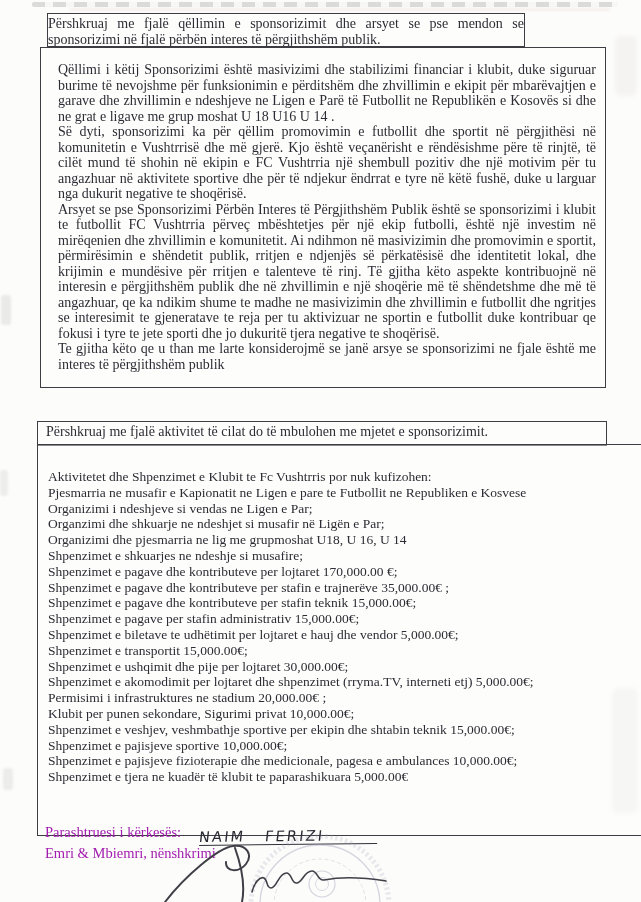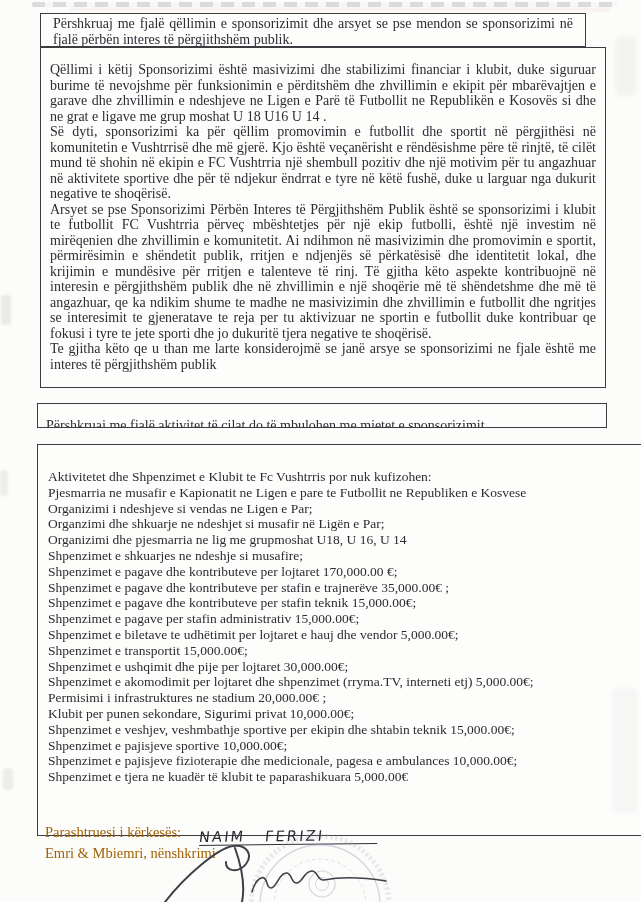--- a/index.html
+++ b/index.html
@@ -20,30 +20,30 @@
   .blob-l2 { top:470px; left:0; width:8px; height:26px; background:rgba(130,130,136,.12); filter:blur(1px); border-radius:3px; }
   .blob-l3 { top:768px; left:3px; width:10px; height:22px; background:rgba(130,130,136,.13); filter:blur(1px); border-radius:3px; }
   .blob-r1 { top:688px; left:612px; width:26px; height:125px; background:rgba(140,140,146,.10); filter:blur(2px); border-radius:6px; }
   .blob-r2 { top:36px; left:615px; width:22px; height:60px; background:rgba(150,140,140,.08); filter:blur(2px); border-radius:6px; }
 
   .box {
     position:absolute; box-sizing:border-box;
     border:1.6px solid #3c3c42; background:rgba(255,255,255,.4);
     overflow:hidden;
   }
-  .box-prompt1 { left:40px; top:13px;  width:546px; height:34px;  padding:2px 12px 3px; }
-  .box-body1   { left:40px; top:47px;  width:566px; height:341px; padding:14px 9px 0 9px; }
-  .box-prompt2 { left:37px; top:403px; width:570px; height:25px;  padding:14px 8px 3px; }
+  .box-prompt1 { left:47px; top:13px;  width:478px; height:34px;  padding:2px 0 3px; }
+  .box-body1   { left:40px; top:47px;  width:566px; height:341px; padding:14px 9px 0 17px; }
+  .box-prompt2 { left:37px; top:421px; width:570px; height:25px;  padding:2px 8px 3px; }
   .box-body2   { left:37px; top:444px; width:622px; height:392px; padding:24px 8px 0 10px; }
 
   .prompt-text { font-size:14px; line-height:16px; text-align:justify; }
   .body-par    { margin:0; font-size:14px; line-height:15.5px; text-align:justify; }
   .activities .line { font-size:13.5px; line-height:15.8px; white-space:nowrap; }
 
-  .footer-label { position:absolute; font-size:14.5px; color:#a16207; }
+  .footer-label { position:absolute; font-size:14.5px; color:#a21caf; }
   .lbl-applicant { left:45px; top:824px; }
   .lbl-namesig   { left:45px; top:845px; }
   .vv-mark       { left:300px; top:896px; font-size:13px; letter-spacing:1px; }
 
   .handwritten-name {
     position:absolute; left:199px; top:822px; width:178px; height:22px;
     border-bottom:1.6px solid #30303a; transform:rotate(-0.6deg);
     display:flex; gap:20px; align-items:flex-end;
     font-family:"DejaVu Sans", sans-serif; font-size:14.5px; font-weight:500;
     letter-spacing:2.2px; color:#2a2a33;

